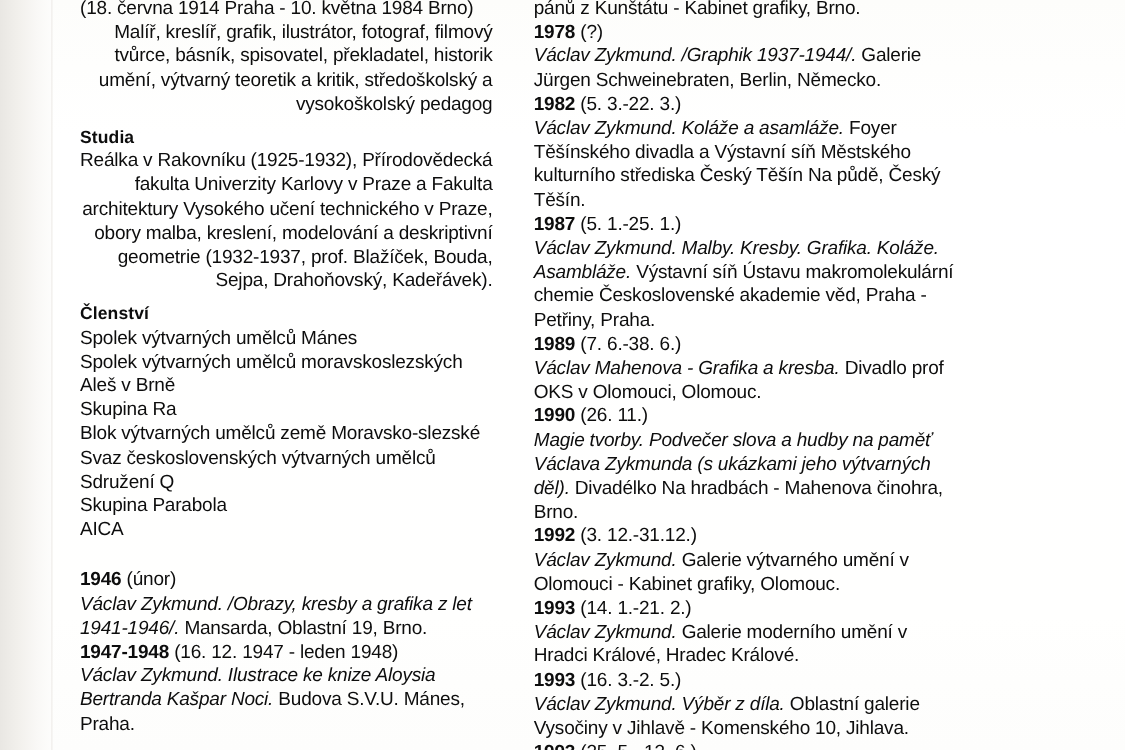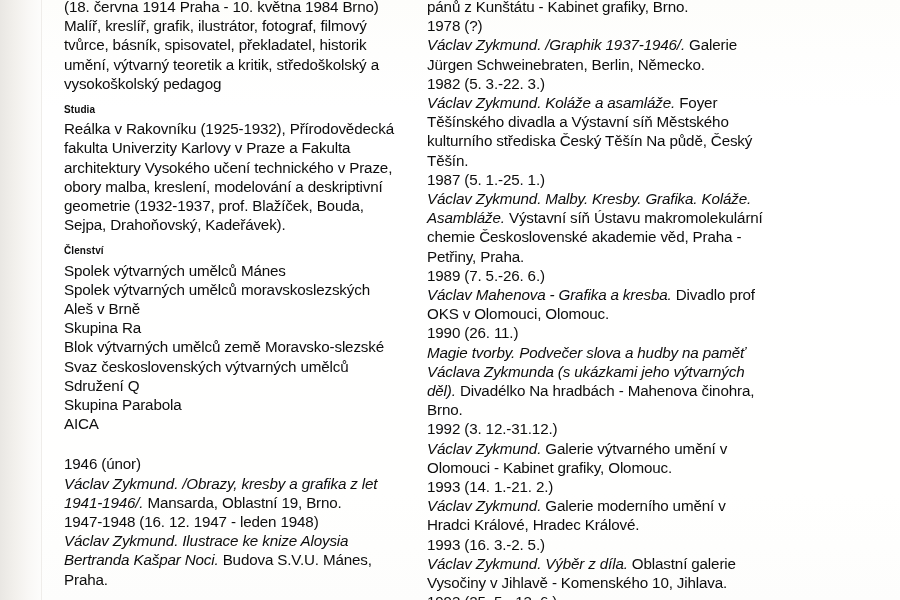--- a/index.html
+++ b/index.html
@@ -49,36 +49,36 @@
   .col {
     position: absolute;
     top: -3px;
     font-size: 15.2px;
     line-height: 19.2px;
     letter-spacing: -0.15px;
   }
   .col-left  { left: 49px;  width: 330px; }
   .col-right { left: 412px; width: 338px; }
 
-  .block { margin: 0; }
+  .block { margin: 0; text-align: right; }
 
   
   .heading {
     font-weight: bold;
-    font-size: 10px;
+    font-size: 14px;
     line-height: 19.2px;
     letter-spacing: 0.1px;
     margin: 0;
   }
   .gap-lg { height: 14px; }
   .gap-sm { height: 7px; }
 
   
   .entry { margin: 0; }
-  .year { font-weight: normal; }
+  .year { font-weight: bold; }
   .year-note { font-weight: normal; }
   .title-it { font-style: italic; }
   .venue { font-style: normal; }
 
   p.line {
     margin: 0;
     text-indent: 0;
   }
 
   
@@ -143,35 +143,35 @@
     </div>
 
     <div class="col col-right">
 
       <p class="line clipped-top">pánů z Kunštátu - Kabinet grafiky, Brno.</p>
 
       <div>
 
         <p class="entry">
           <span class="year">1978</span><span> </span><span class="year-note">(?)</span><br>
-          <span class="title-it">Václav Zykmund. /Graphik 1937-1946/.</span><span> </span><span class="venue">Galerie Jürgen Schweinebraten, Berlin, Německo.</span>
+          <span class="title-it">Václav Zykmund. /Graphik 1937-1944/.</span><span> </span><span class="venue">Galerie Jürgen Schweinebraten, Berlin, Německo.</span>
         </p>
 
         <p class="entry">
           <span class="year">1982</span><span> </span><span class="year-note">(5. 3.-22. 3.)</span><br>
           <span class="title-it">Václav Zykmund. Koláže a asamláže.</span><span> </span><span class="venue">Foyer Těšínského divadla a Výstavní síň Městského kulturního střediska Český Těšín Na půdě, Český Těšín.</span>
         </p>
 
         <p class="entry">
           <span class="year">1987</span><span> </span><span class="year-note">(5. 1.-25. 1.)</span><br>
           <span class="title-it">Václav Zykmund. Malby. Kresby. Grafika. Koláže. Asambláže.</span><span> </span><span class="venue">Výstavní síň Ústavu makromolekulární chemie Československé akademie věd, Praha - Petřiny, Praha.</span>
         </p>
 
         <p class="entry">
-          <span class="year">1989</span><span> </span><span class="year-note">(7. 5.-26. 6.)</span><br>
+          <span class="year">1989</span><span> </span><span class="year-note">(7. 6.-38. 6.)</span><br>
           <span class="title-it">Václav Mahenova - Grafika a kresba.</span><span> </span><span class="venue">Divadlo prof OKS v Olomouci, Olomouc.</span>
         </p>
 
         <p class="entry">
           <span class="year">1990</span><span> </span><span class="year-note">(26. 11.)</span><br>
           <span class="title-it">Magie tvorby. Podvečer slova a hudby na paměť Václava Zykmunda (s ukázkami jeho výtvarných děl).</span><span> </span><span class="venue">Divadélko Na hradbách - Mahenova činohra, Brno.</span>
         </p>
 
         <p class="entry">
           <span class="year">1992</span><span> </span><span class="year-note">(3. 12.-31.12.)</span><br>

